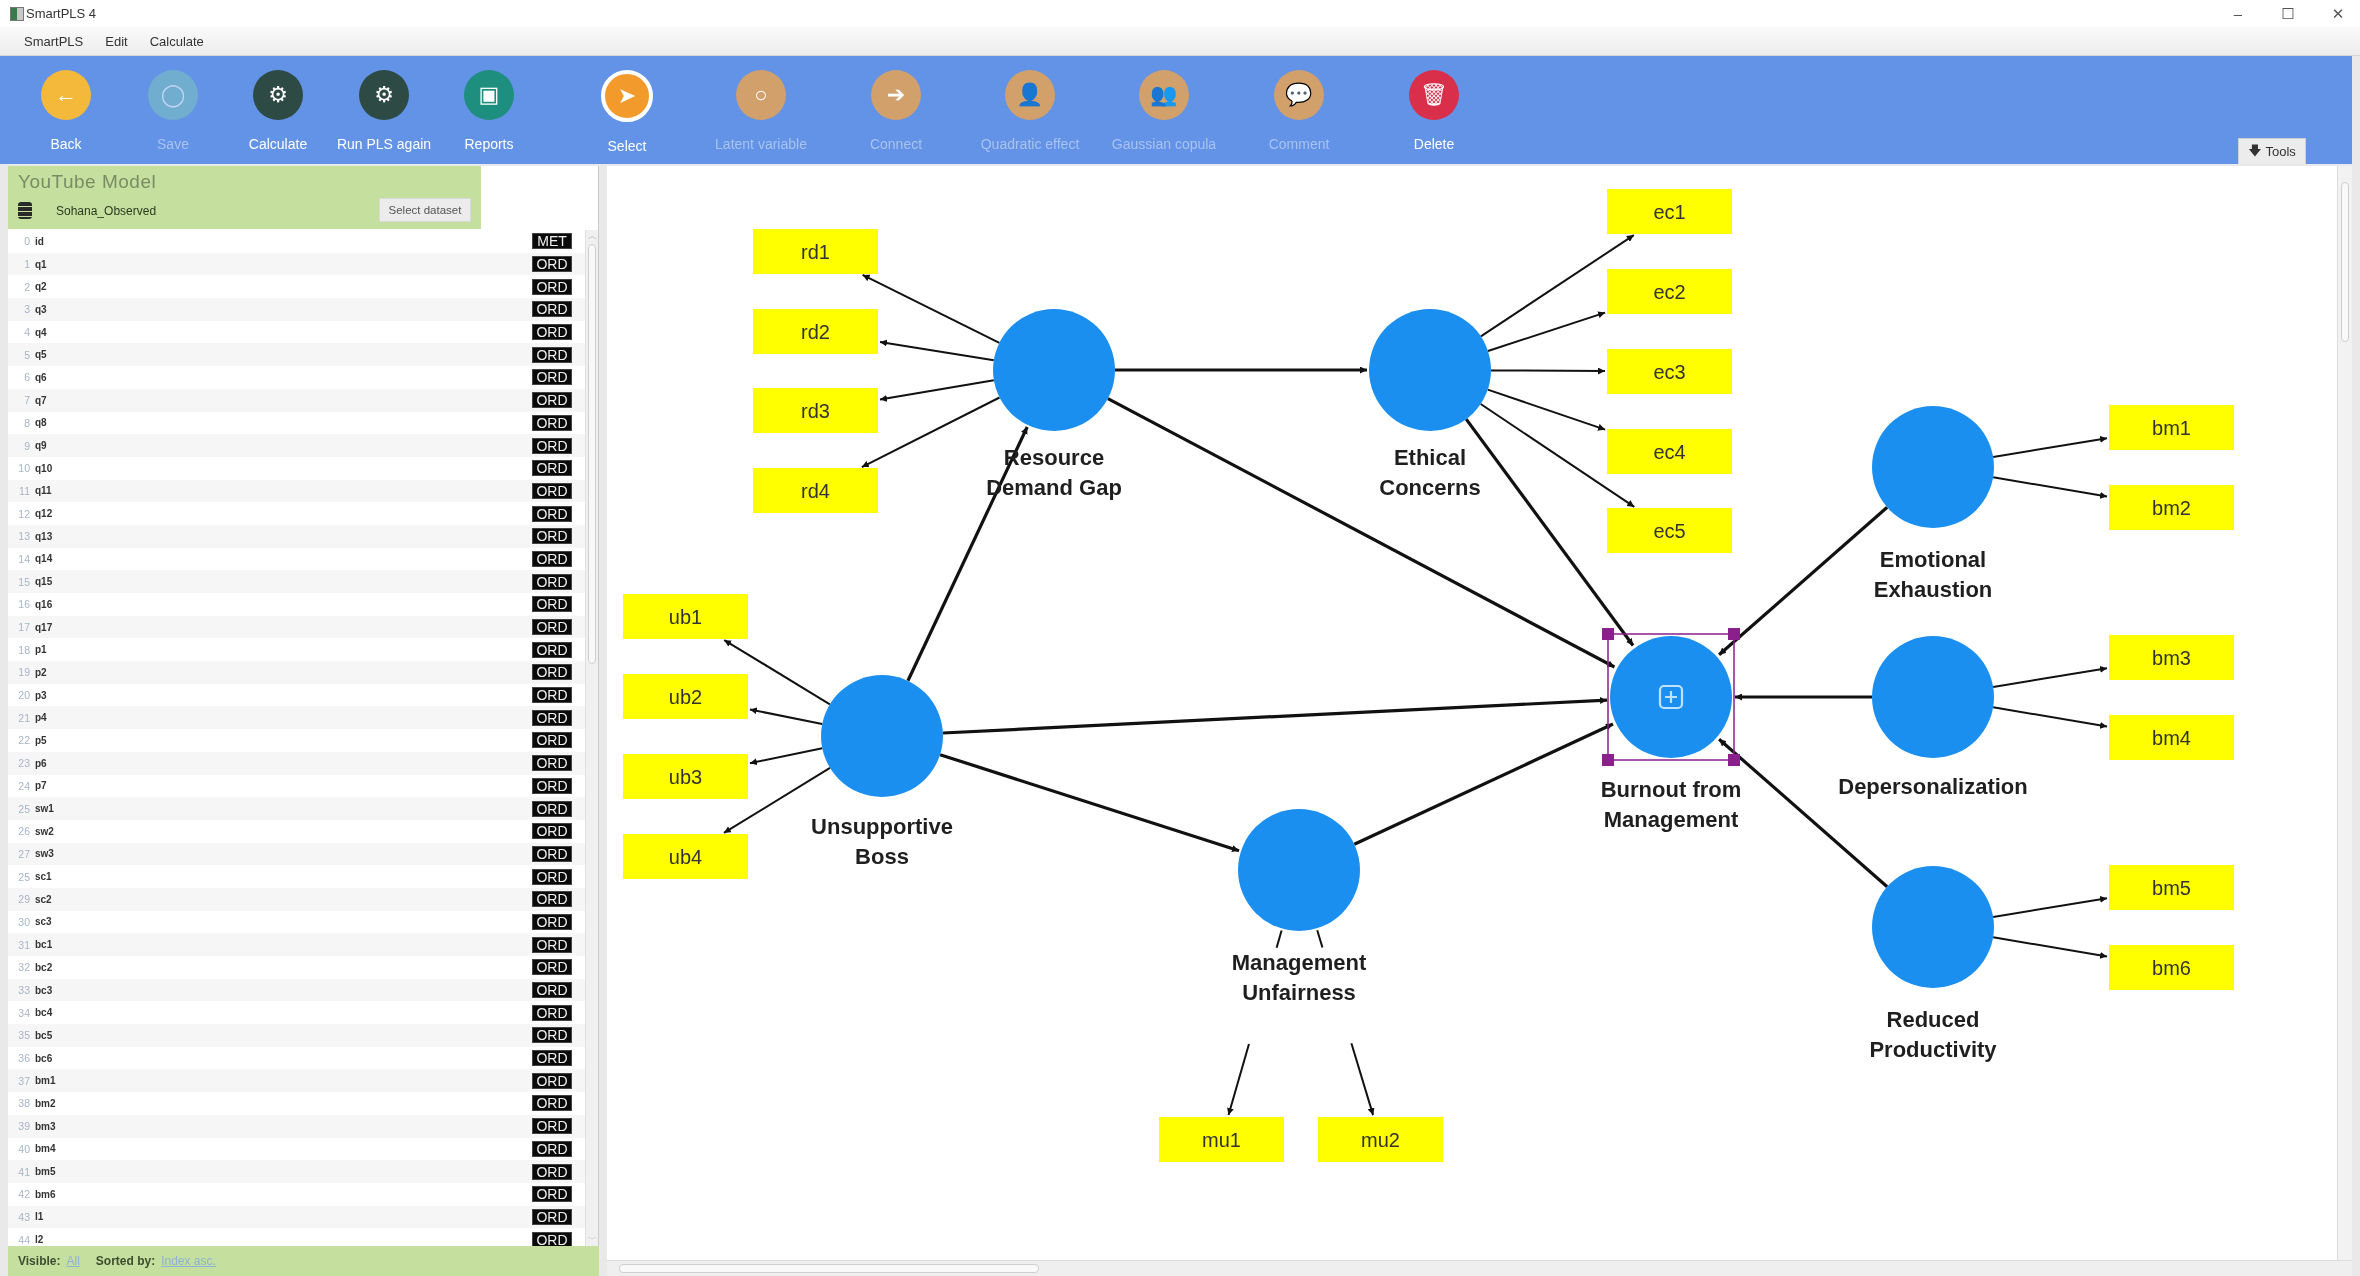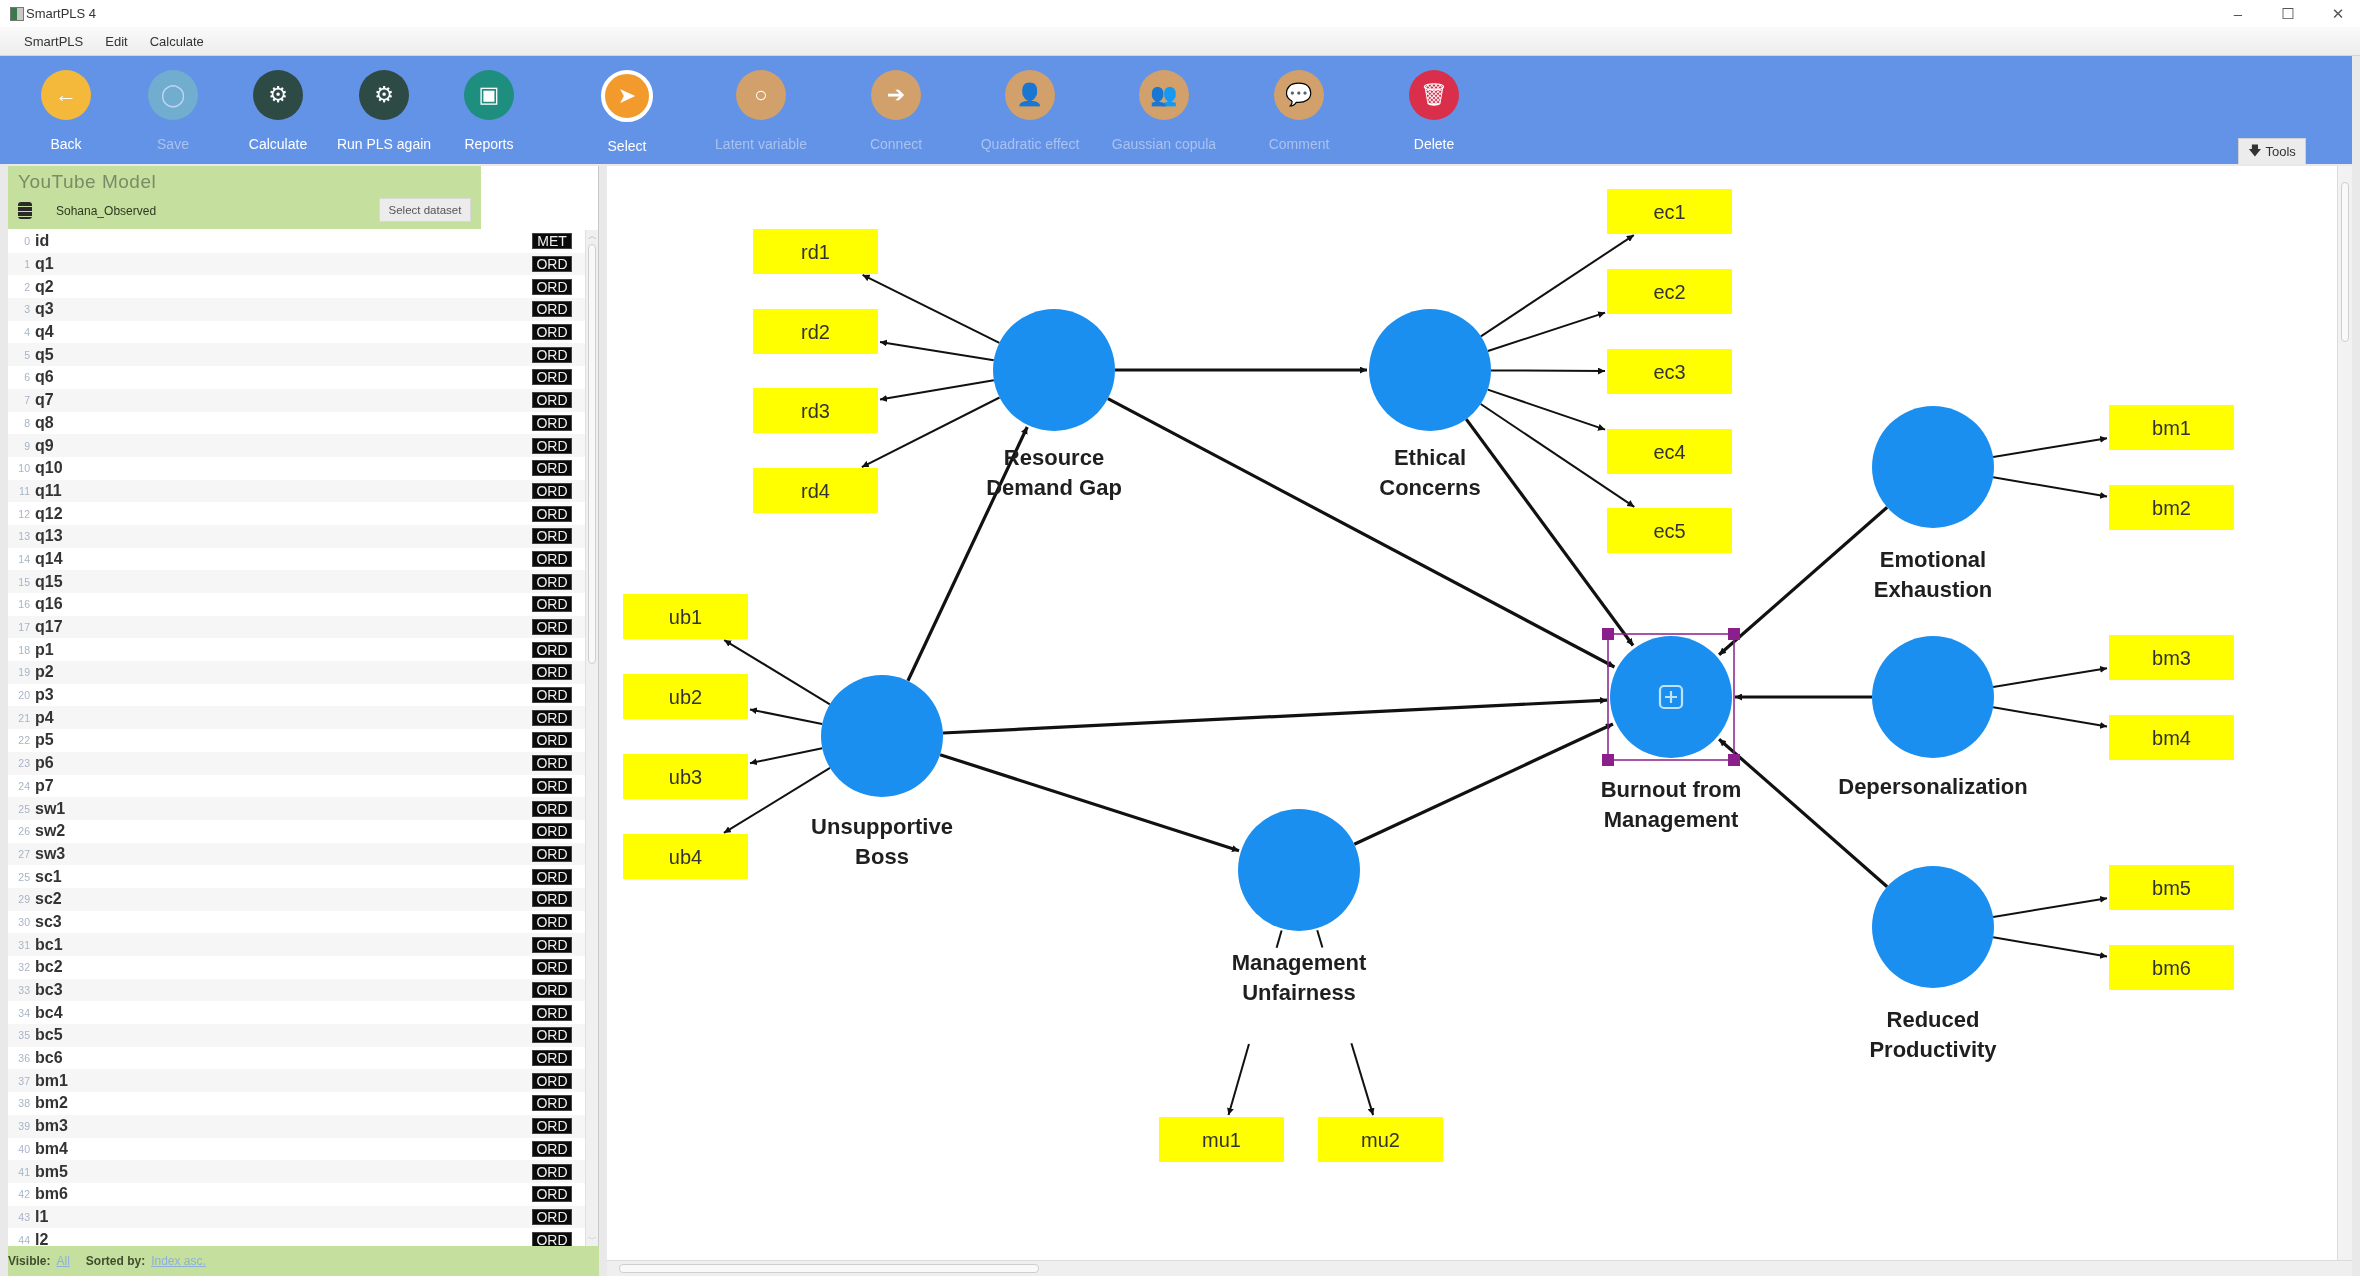--- a/index.html
+++ b/index.html
@@ -33,29 +33,29 @@
   .model-title { position: absolute; left: 10px; top: 5px; font-size: 19px; color: #7a8c66; letter-spacing: 0.5px; }
   .dataset-row { position: absolute; left: 10px; top: 36px; display: flex; align-items: center; gap: 24px; }
   .db-icon { width: 14px; height: 17px; border-radius: 3px; background: repeating-linear-gradient(#2a2a2a 0 4px, #c4df9e 4px 5px); }
   .dataset-name { font-size: 12px; color: #2d3a20; }
   .select-dataset { position: absolute; right: 10px; top: 32px; width: 92px; height: 24px; background: #ececec; border: 1px solid #d8d8d8; font-size: 11.5px; color: #555; display: flex; align-items: center; justify-content: center; }
 
   .var-list { position: absolute; left: 0; top: 64px; width: 578px; height: 1016px; overflow: hidden; }
   .var-row { height: 22.7px; display: flex; align-items: center; position: relative; }
   .var-row:nth-child(even) { background: #f6f6f6; }
   .var-index { width: 22px; text-align: right; font-size: 10.5px; color: #a6b4c6; }
-  .var-name { margin-left: 5px; font-size: 16px; font-weight: bold; color: #333; }
+  .var-name { margin-left: 5px; font-size: 10px; font-weight: bold; color: #333; }
   .var-badge { position: absolute; right: 14px; width: 40px; height: 16px; background: #0a0a0a; color: #f0f0f0; font-size: 14px; display: flex; align-items: center; justify-content: center; border: 1px solid #444; }
   .list-scrollbar { position: absolute; right: 0; top: 64px; width: 13px; height: 1016px; background: #f0f0f0; border-left: 1px solid #e0e0e0; }
   .list-scrollbar .thumb { position: absolute; left: 2px; top: 14px; width: 8px; height: 420px; border: 1px solid #cfcfcf; border-radius: 4px; background: #f8f8f8; }
   .list-scrollbar .arrow-up, .list-scrollbar .arrow-down { position: absolute; left: 0; width: 13px; text-align: center; font-size: 9px; color: #aaa; }
   .list-scrollbar .arrow-up { top: 0; }
   .list-scrollbar .arrow-down { bottom: 0; }
 
-  .panel-footer { position: absolute; left: 0; top: 1080px; width: 591px; height: 30px; background: #c4df9e; display: flex; align-items: center; gap: 6px; font-size: 12px; }
+  .panel-footer { position: absolute; left: 0; top: 1080px; width: 591px; height: 30px; background: #c4df9e; display: flex; align-items: center; padding-left: 10px; gap: 6px; font-size: 12px; }
   .panel-footer .k { font-weight: bold; color: #3f4d2f; }
   .panel-footer .v { color: #8fb0d8; text-decoration: underline; margin-right: 10px; }
 
   
   .canvas { position: absolute; left: 607px; top: 166px; width: 1730px; height: 1094px; background: #ffffff; }
   .canvas svg { position: absolute; left: 0; top: 0; }
   .v-scroll { position: absolute; left: 2337px; top: 166px; width: 15px; height: 1094px; background: #f2f2f2; border-left: 1px solid #dcdcdc; }
   .v-scroll .thumb { position: absolute; left: 3px; top: 16px; width: 8px; height: 160px; border: 1px solid #cfcfcf; border-radius: 4px; background: #f9f9f9; }
   .h-scroll { position: absolute; left: 607px; top: 1260px; width: 1745px; height: 16px; background: #efefef; border-top: 1px solid #dcdcdc; }
   .h-scroll .thumb { position: absolute; left: 12px; top: 3px; width: 420px; height: 9px; border: 1px solid #cfcfcf; border-radius: 4px; background: #f9f9f9; }

